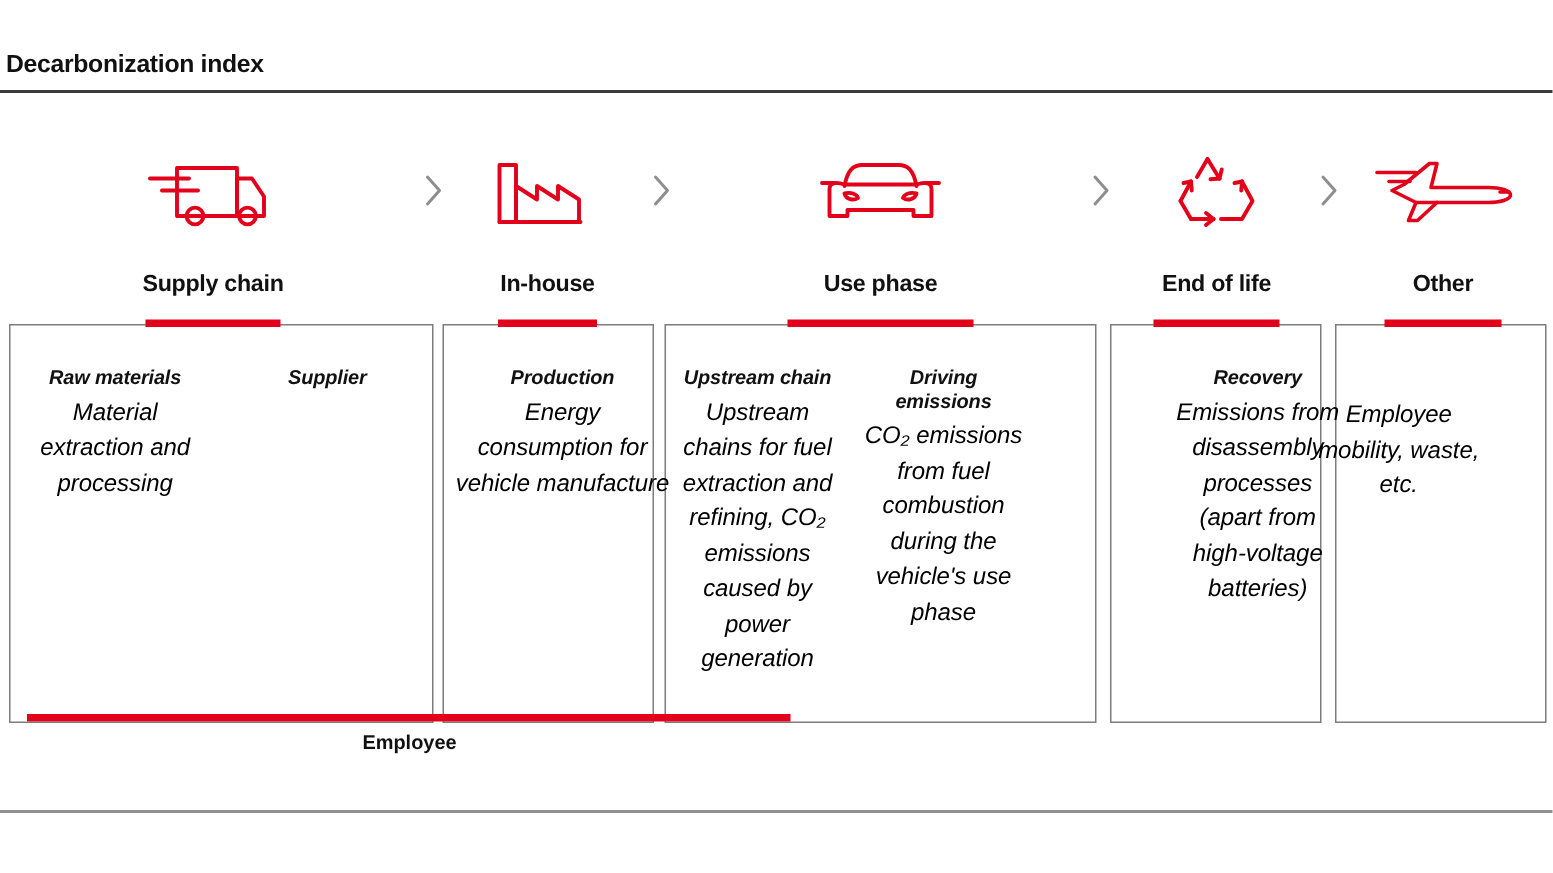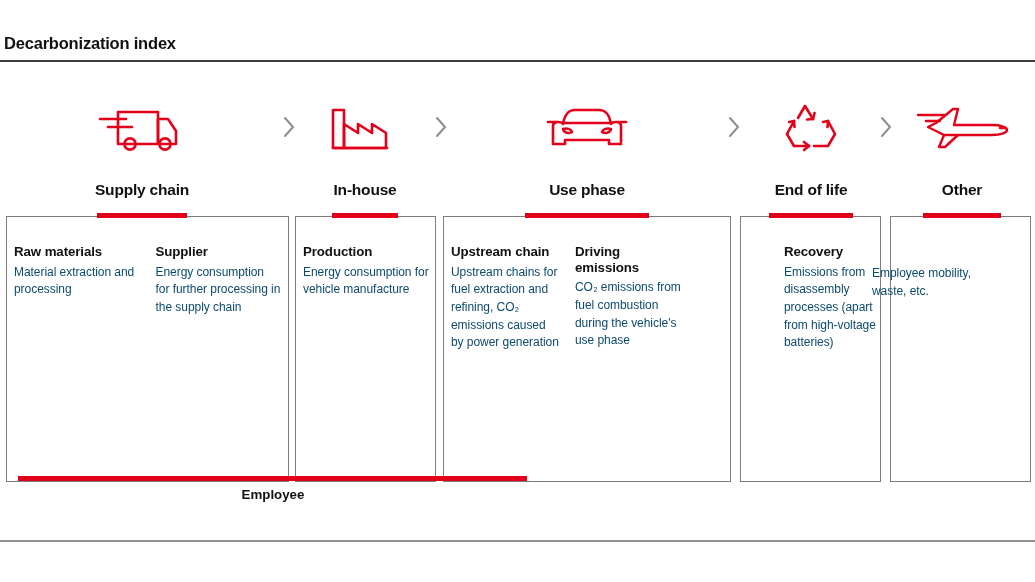--- a/index.html
+++ b/index.html
@@ -107,34 +107,36 @@
     position: absolute;
     top: 216px;
     height: 266px;
     display: flex;
     box-sizing: border-box;
   }
   .col {
     flex: 1 1 0;
     padding: 0 8px;
     box-sizing: border-box;
+    text-align: center;
+    font-style: italic;
   }
   .col-head {
     margin-top: 28px;
     font-size: 13.3px;
     font-weight: bold;
     color: #111111;
     letter-spacing: -0.1px;
     line-height: 1.18;
   }
   .col-body {
     margin-top: 4px;
-    font-size: 12px;
+    font-size: 16px;
     line-height: 1.47;
-    color: #0c4a6e;
+    color: #000000;
     letter-spacing: -0.05px;
   }
   .col-body.solo {
     margin-top: 49px;
   }
 
   
   .logistics-bar {
     position: absolute;
     left: 18px;
@@ -261,21 +263,20 @@
 <div class="tab-bar" style="left:811px;width:84px;"></div>
 <div class="tab-bar" style="left:962px;width:78px;"></div>
 
 <div class="cols" style="left:6px;width:283px;">
   <div class="col">
     <div class="col-head">Raw materials</div>
     <div class="col-body">Material extraction and processing</div>
   </div>
   <div class="col">
     <div class="col-head">Supplier</div>
-    <div class="col-body">Energy consumption for further processing in the supply chain</div>
   </div>
 </div>
 
 <div class="cols" style="left:295px;width:160px;">
   <div class="col">
     <div class="col-head">Production</div>
     <div class="col-body">Energy consumption for vehicle manufacture</div>
   </div>
 </div>
 

